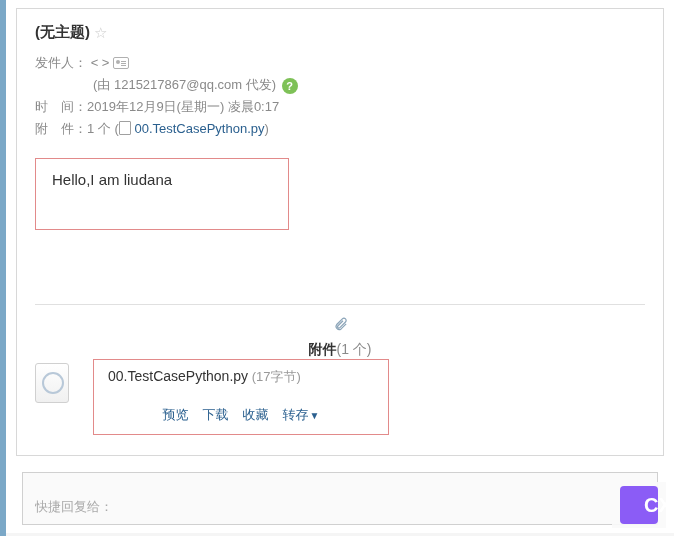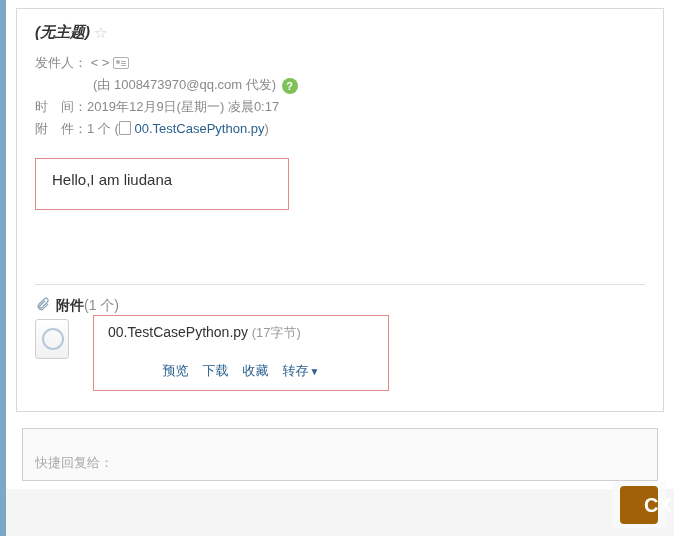--- a/index.html
+++ b/index.html
@@ -32,21 +32,20 @@
     .subject-row {
       display: flex;
       align-items: center;
       gap: 4px;
       margin-bottom: 10px;
     }
     .subject-text {
       font-weight: bold;
       font-size: 15px;
       color: #333;
-      font-style: italic;
     }
     .star-icon {
       color: #ccc;
       font-size: 15px;
     }
     .meta-row {
       color: #8a8a8a;
       line-height: 22px;
       font-size: 13px;
     }
@@ -107,37 +106,38 @@
     }
     .attach-link {
       color: #2b608f;
       cursor: pointer;
     }
     .body-box {
       border: 1px solid #e28a8a;
       padding: 12px 16px;
       margin-top: 18px;
       width: 254px;
-      height: 52px;
+      height: 72px;
     }
     .body-text {
       font-size: 15px;
       color: #333;
     }
     .attachment-section {
       margin-top: 74px;
       border-top: 1px solid #e0e0e0;
       padding-top: 12px;
     }
     .attach-header {
       display: flex;
       align-items: center;
       gap: 6px;
       color: #333;
       font-size: 14px;
+      flex-direction: column;
     }
     .clip-icon {
       color: #8ba4b8;
       font-size: 15px;
     }
     .attach-title {
       font-weight: bold;
     }
     .attach-count {
       color: #8a8a8a;
@@ -223,21 +223,21 @@
       right: 8px;
       bottom: 8px;
       display: flex;
       align-items: center;
       gap: 8px;
       background: rgba(250,250,250,0.9);
       padding: 4px 8px;
     }
     .wm-logo {
       width: 38px; height: 38px;
-      background: #a16207;
+      background: #8b5cf6;
       color: #fff;
       border-radius: 4px;
       display: flex;
       align-items: center;
       justify-content: center;
       font-size: 20px;
       font-weight: bold;
       padding-left: 38px;
     }
     .wm-text-main {
@@ -265,21 +265,21 @@
       <span class="star-icon">☆</span>
     </div>
 
     <div class="meta-row">
       <span class="meta-label">发件人：</span>
       <span>&lt; &gt;</span>
       <span class="vcard-icon"></span>
     </div>
 
     <div class="from-behalf">
-      <span>(由 </span><span>1008473970@qq.com</span><span> 代发)</span>
+      <span>(由 </span><span>1215217867@qq.com</span><span> 代发)</span>
       <span class="help-icon">?</span>
     </div>
 
     <div class="meta-row">
       <span class="meta-label">时　间：</span><span>2019年12月9日(星期一) 凌晨0:17</span>
     </div>
 
     <div class="meta-row">
       <span class="meta-label">附　件：</span><span>1 个</span>
       (<span class="file-icon"></span>

